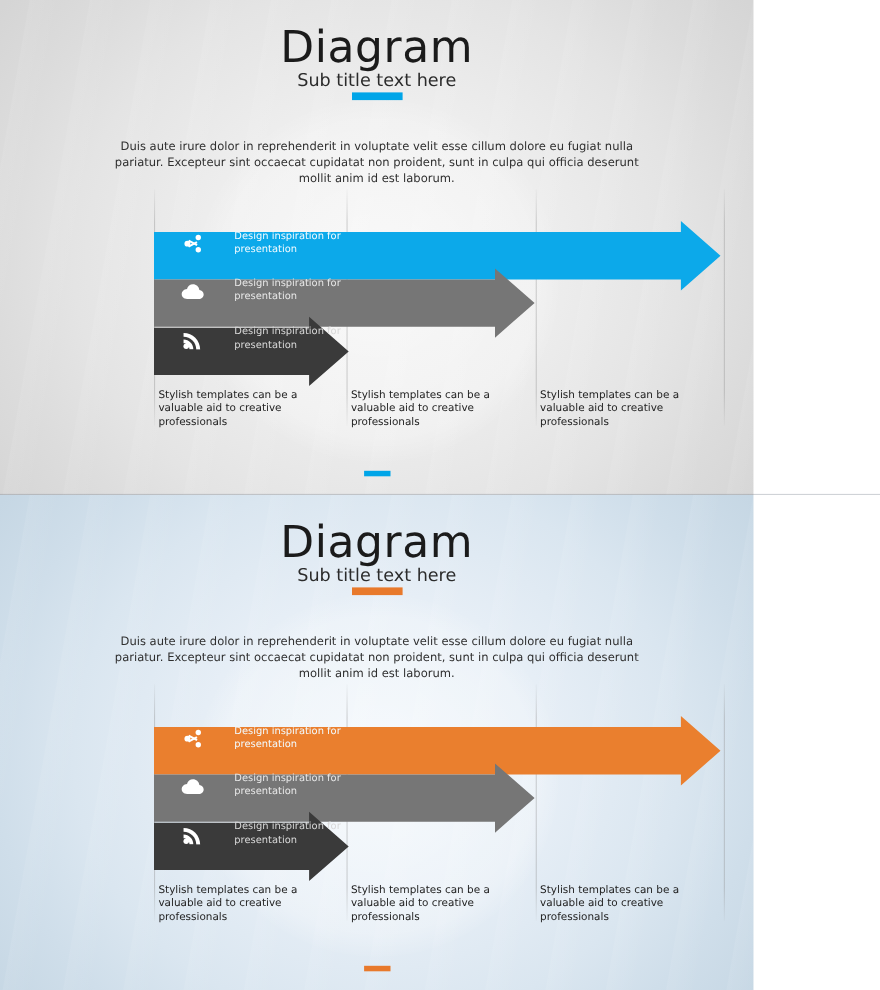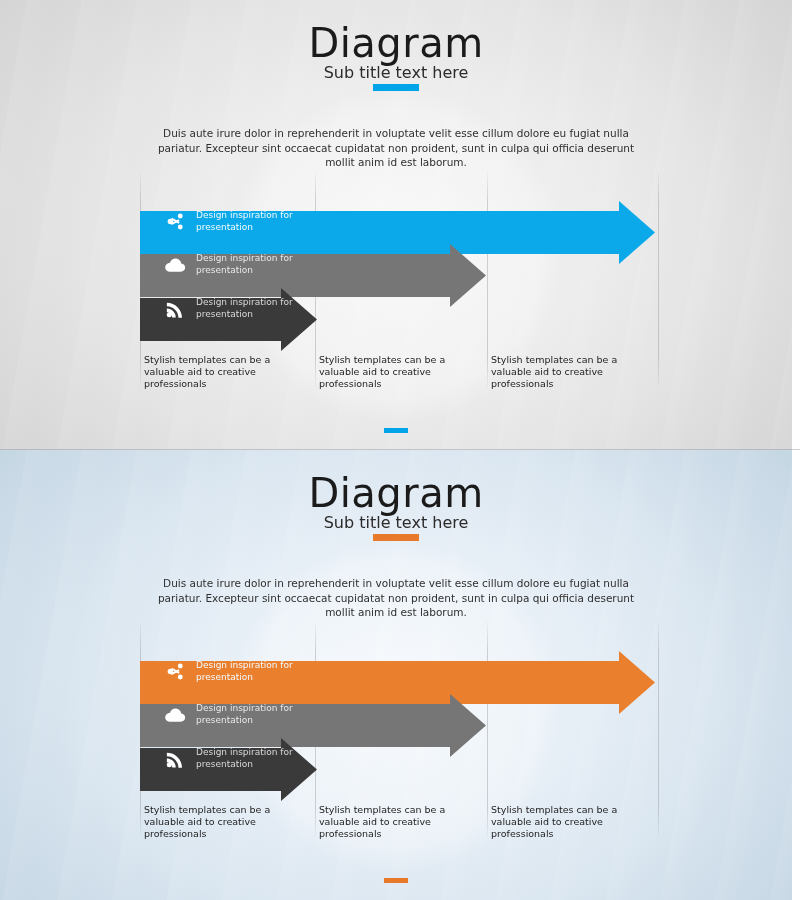--- a/index.html
+++ b/index.html
@@ -3,21 +3,21 @@
 <meta charset="utf-8">
 <style>
   html,body{margin:0;padding:0;}
   body{
     width:800px;height:900px;
     font-family:"DejaVu Sans","Liberation Sans",sans-serif;
     overflow:hidden;background:#fff;
   }
   .page{width:800px;height:900px;position:relative;}
 
-  .panel{position:absolute;left:0;width:792px;height:450px;overflow:hidden;}
+  .panel{position:absolute;left:0;width:685px;height:450px;overflow:hidden;}
   .panel-1{top:0;}
   .panel-2{top:450px;}
 
   
   .bg{position:absolute;inset:0;}
   .panel-1 .bg{
     background:
       radial-gradient(ellipse 62% 85% at 50% 52%, #f2f2f2 0%, #ededed 38%, #e4e4e4 65%, #dcdcdc 82%, #d5d5d5 100%),
       linear-gradient(90deg,#d3d3d3 0%,#ededed 18%,#f0f0f0 50%,#ebebeb 82%,#d2d2d2 100%);
   }
@@ -68,21 +68,21 @@
     background:linear-gradient(180deg,rgba(150,150,150,.05) 0%,rgba(140,140,140,.38) 14%,rgba(140,140,140,.38) 86%,rgba(150,150,150,.05) 100%);}
 
   .arrow{position:absolute;left:0;height:43px;display:block;}
   .arrow svg{display:block;}
   .arrow-body{position:absolute;left:0;top:0;height:43px;display:flex;align-items:center;}
   .arrow-icon{
     width:34px;margin-left:18px;display:flex;align-items:center;justify-content:center;
     flex:none;
   }
   .arrow-label{
-    margin-left:4px;font-size:9px;line-height:11.5px;color:#eaeaea;
+    margin-left:21px;font-size:9px;line-height:11.5px;color:#eaeaea;
     white-space:pre-line;
   }
   .a-blue .arrow-label{color:#f2fbff;}
   .a-gray .arrow-label{color:#e8e8e8;}
   .a-dark .arrow-label{color:#d9d9d9;}
 
   .captions{position:absolute;left:140px;top:354px;width:525px;height:50px;}
   .caption{
     position:absolute;top:0;width:150px;
     font-size:9.5px;line-height:12px;color:#232323;

